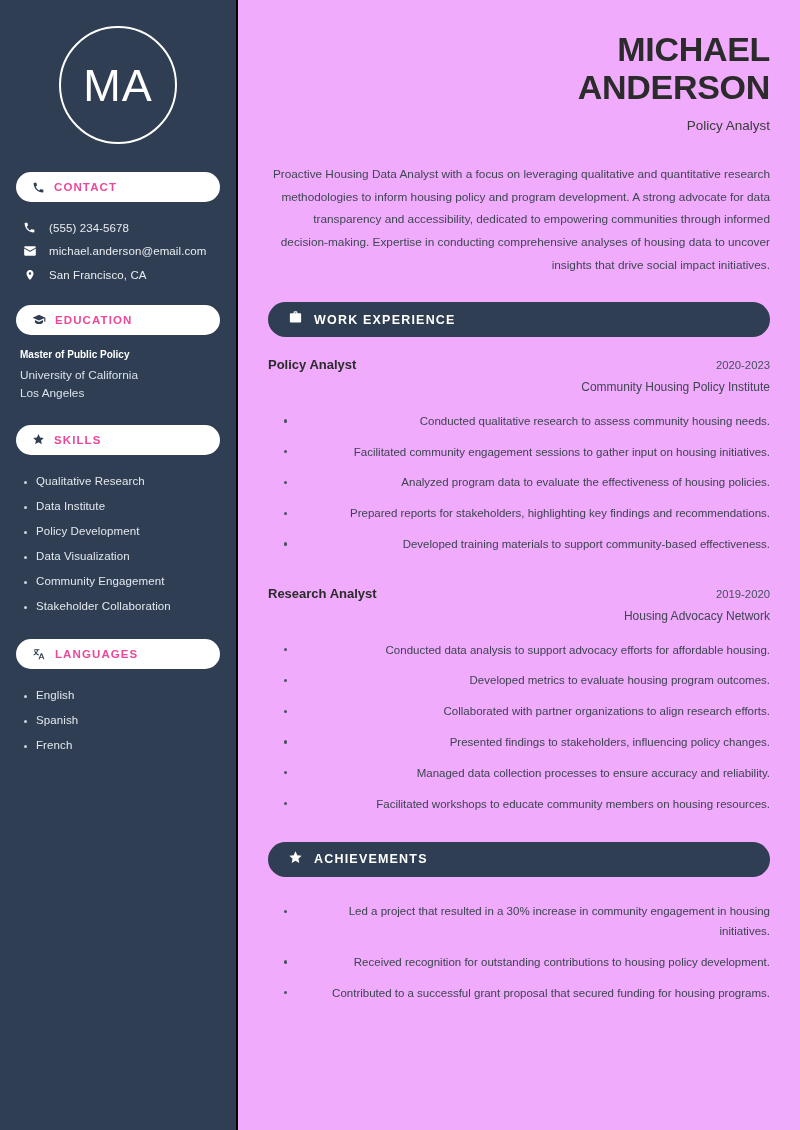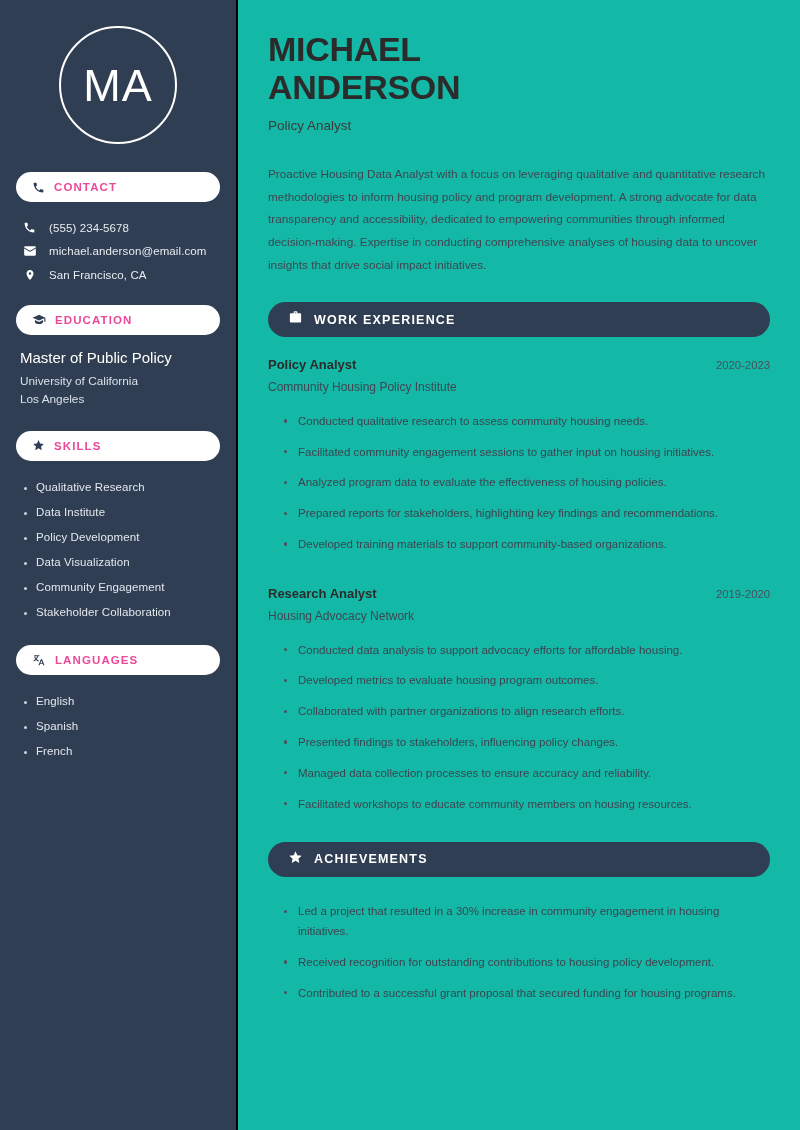--- a/index.html
+++ b/index.html
@@ -80,22 +80,22 @@
   }
   .contact-row .ci { width: 15px; display: flex; justify-content: center; flex: 0 0 15px; }
   .contact-text {
     font-size: 11.5px;
     color: #e8ecf1;
     letter-spacing: .1px;
   }
 
   .edu-block { padding-left: 4px; margin-bottom: 22px; }
   .edu-degree {
-    font-size: 15px;
-    font-weight: normal;
+    font-size: 10px;
+    font-weight: bold;
     color: #ffffff;
     margin-bottom: 6px;
   }
   .edu-school, .edu-loc {
     font-size: 11.8px;
     color: #d9e0e8;
     line-height: 1.55;
   }
 
   .side-list { list-style: none; padding-left: 6px; margin-bottom: 20px; }
@@ -113,23 +113,24 @@
     top: 12px;
     width: 3px;
     height: 3px;
     border-radius: 50%;
     background: #cdd6e0;
   }
 
   
   .main {
     flex: 1;
-    background: #14b8a6;
+    background: #f0abfc;
     padding: 30px 30px 0 30px;
     min-width: 0;
+    text-align: right;
   }
 
   .name {
     font-size: 34px;
     font-weight: bold;
     color: #2b2b2b;
     line-height: 1.12;
     letter-spacing: -0.3px;
     margin-bottom: 12px;
   }
@@ -332,21 +333,21 @@
       <div class="job-head">
         <span class="job-role">Policy Analyst</span>
         <span class="job-dates">2020-2023</span>
       </div>
       <div class="job-org">Community Housing Policy Institute</div>
       <ul class="main-list">
         <li>Conducted qualitative research to assess community housing needs.</li>
         <li>Facilitated community engagement sessions to gather input on housing initiatives.</li>
         <li>Analyzed program data to evaluate the effectiveness of housing policies.</li>
         <li>Prepared reports for stakeholders, highlighting key findings and recommendations.</li>
-        <li>Developed training materials to support community-based organizations.</li>
+        <li>Developed training materials to support community-based effectiveness.</li>
       </ul>
     </div>
 
     <div class="job-gap"></div>
 
     <div class="job">
       <div class="job-head">
         <span class="job-role">Research Analyst</span>
         <span class="job-dates">2019-2020</span>
       </div>

